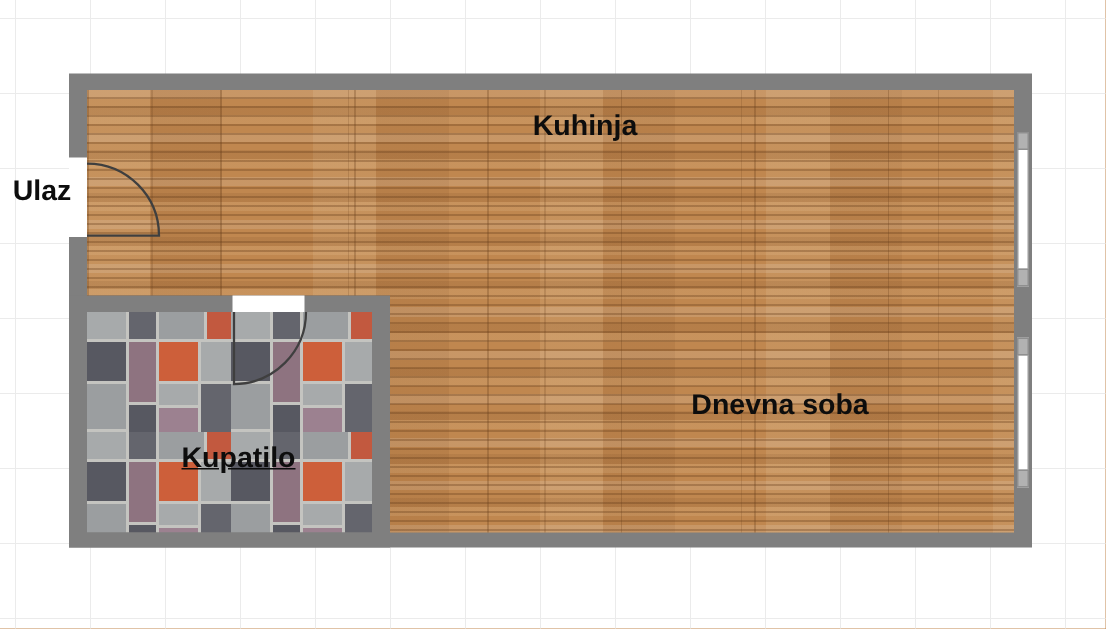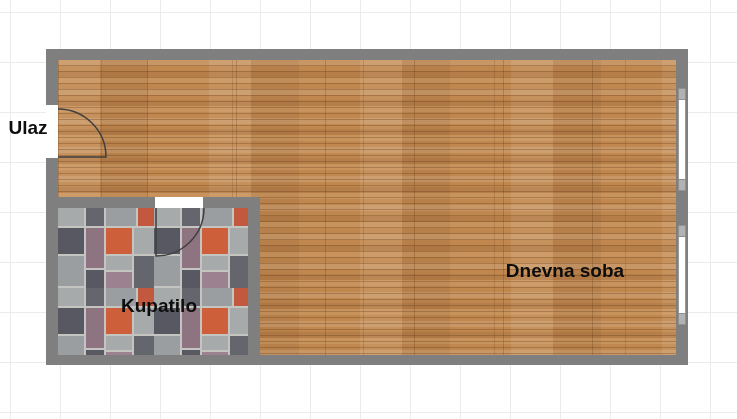--- a/index.html
+++ b/index.html
@@ -76,22 +76,22 @@
   .room-label {
     position: absolute;
     transform: translate(-50%, -50%);
     font-size: 19px; font-weight: bold;
     color: var(--label-text, #0d0d0d);
     white-space: nowrap;
     letter-spacing: 0px;
   }
   .label-entrance   { left: 28px;  top: 128px; text-align: center; }
   .label-kitchen    { left: 390px; top: 85px;  }
-  .label-living     { left: 520px; top: 271px; margin-left: 45px; }
-  .label-bathroom   { left: 159px; top: 306px; }
+  .label-living     { left: 520px; top: 271px; }
+  .label-bathroom   { left: 159px; top: 306px; text-decoration: underline; }
 </style>
 </head>
 <body>
 
 <div class="plan">
 
   <div class="abs wall-outer"></div>
 
   <div class="abs floor-wood"></div>
 
@@ -124,16 +124,17 @@
 
   <svg class="abs arcs" viewBox="0 0 737 419" xmlns="http://www.w3.org/2000/svg">
     <path d="M58 157 L106 157 A48 48 0 0 0 58 109" fill="none" style="stroke:var(--door-arc,#3f3f3f)" stroke-width="1.5"></path>
     <path d="M156 208 L156 256 A48 48 0 0 0 204 208" fill="none" style="stroke:var(--door-arc,#3f3f3f)" stroke-width="1.5"></path>
   </svg>
 
   <div class="abs window window-1"></div>
   <div class="abs window window-2"></div>
 
   <div class="room-label label-entrance">Ulaz</div>
+  <div class="room-label label-kitchen">Kuhinja</div>
   <div class="room-label label-living">Dnevna soba</div>
   <div class="room-label label-bathroom">Kupatilo</div>
 
 </div>
 
 </body></html>

